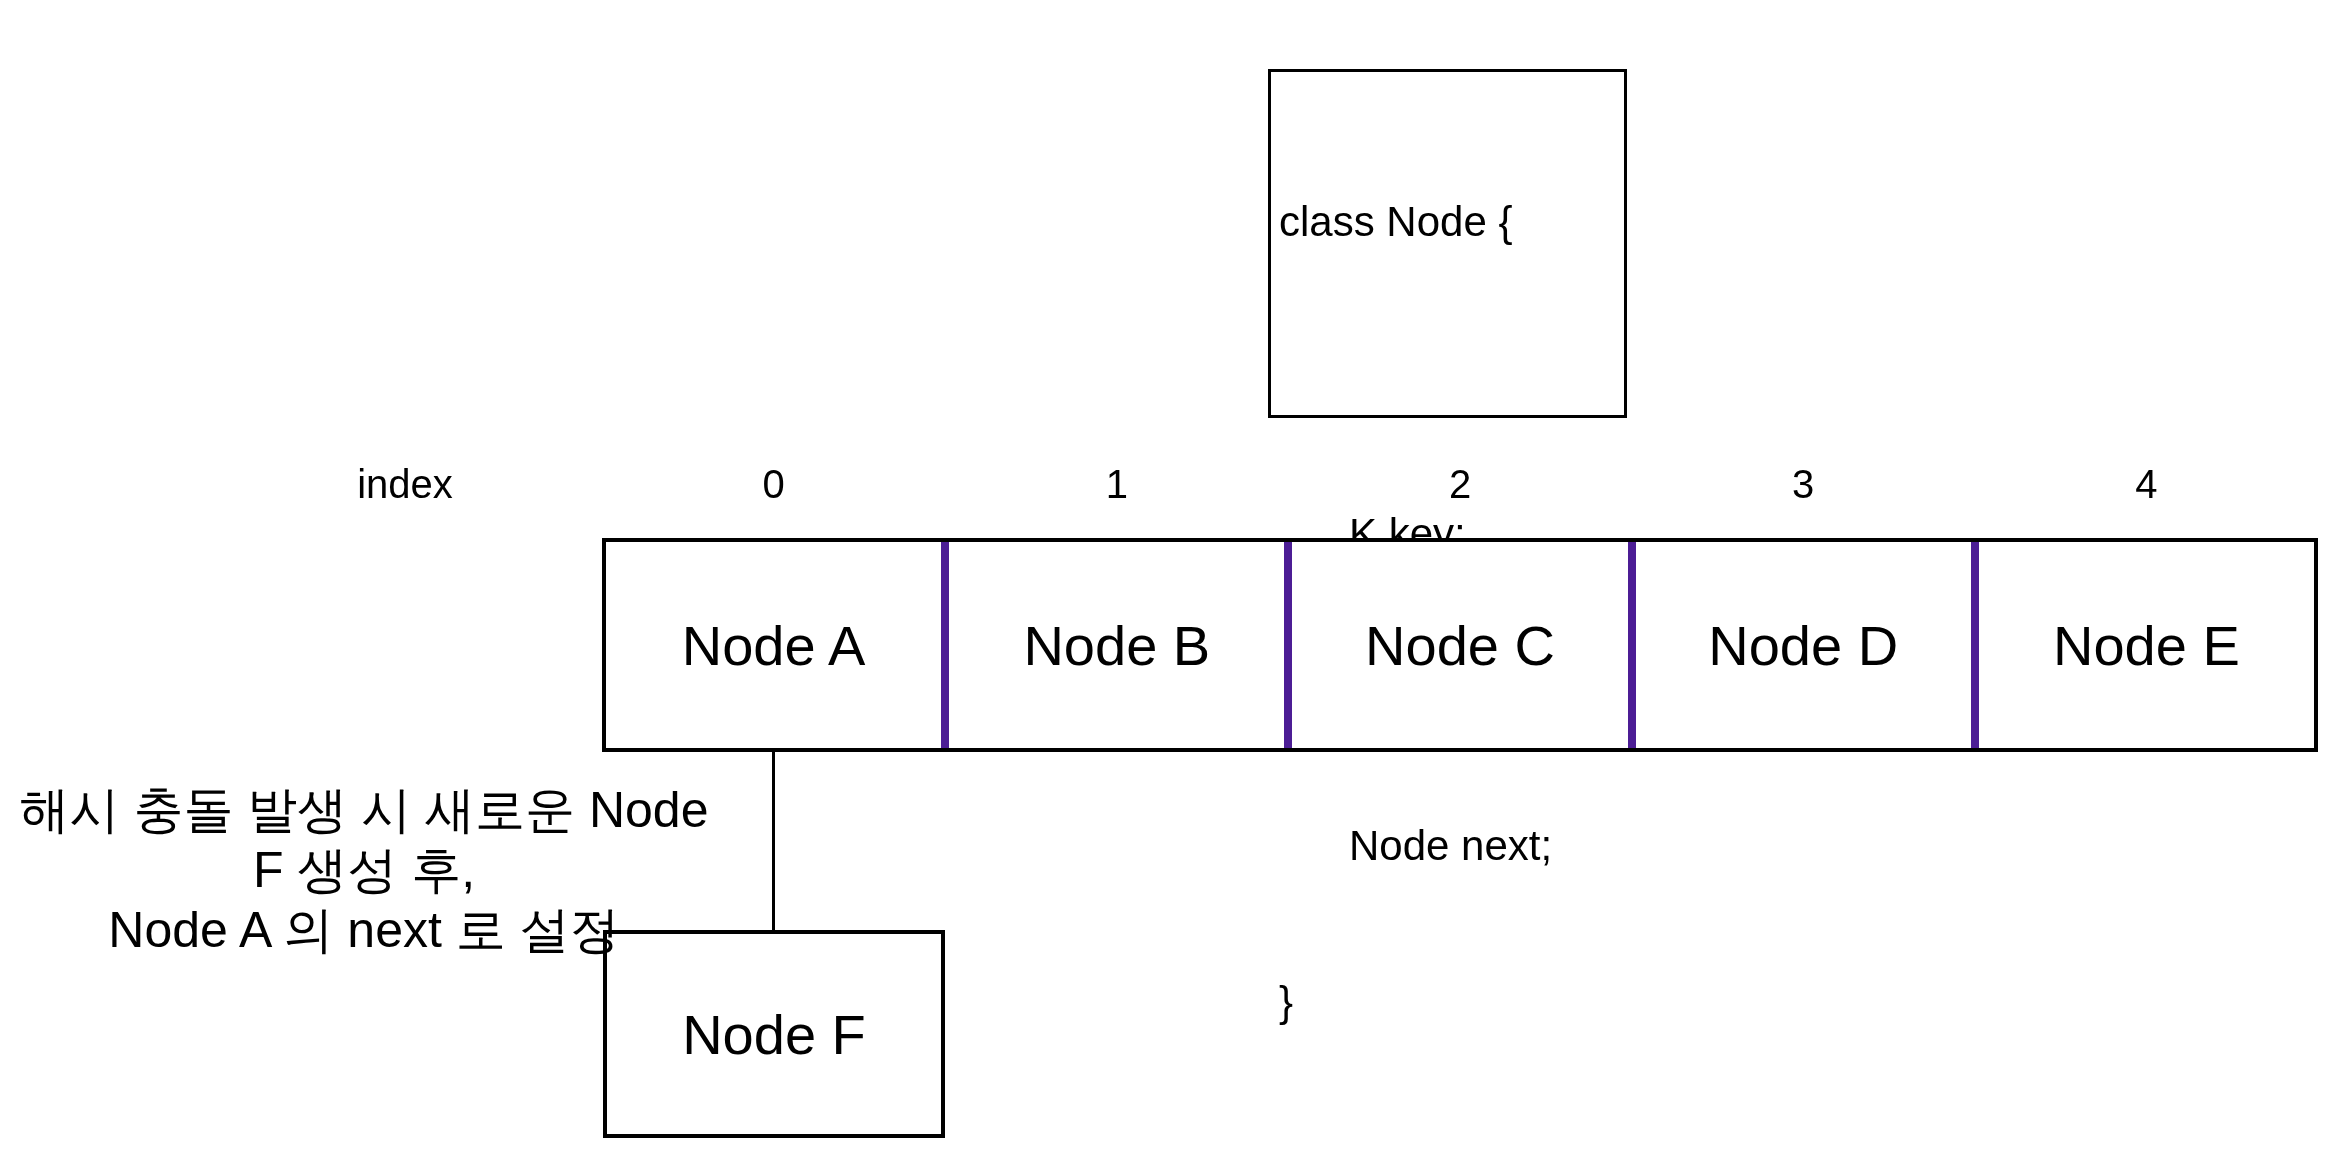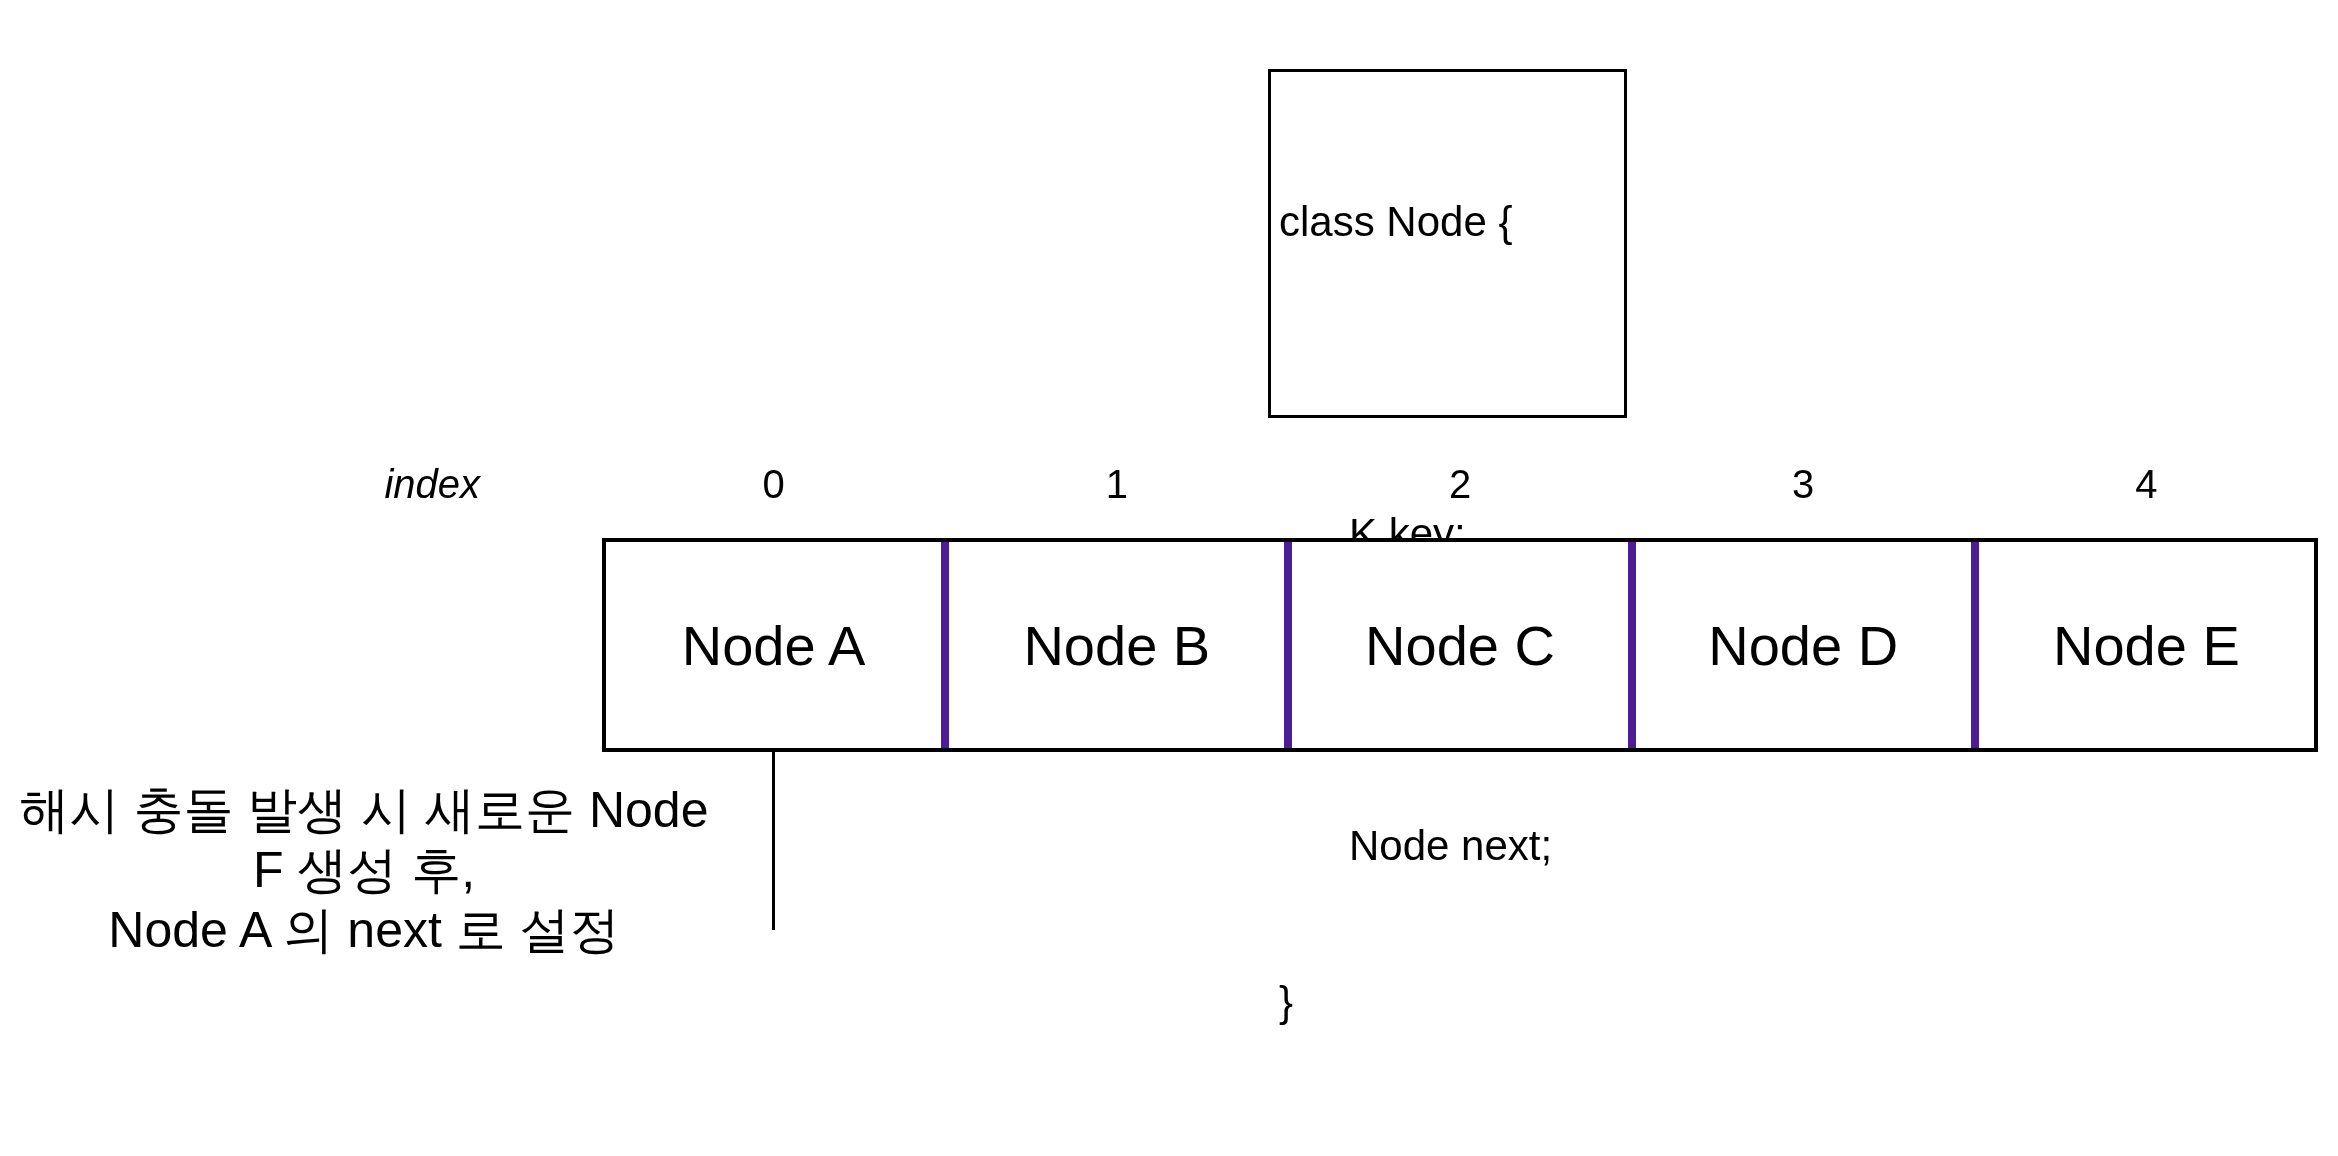--- a/index.html
+++ b/index.html
@@ -27,24 +27,23 @@
     white-space: pre;
     tab-size: 6;
   }
   .code-line { min-height: 52px; }
 
   
   .index-label {
     position: absolute;
     left: 330px; top: 462px;
     width: 150px;
-    text-align: right;
+    text-align: center;
     font-size: 40px;
     line-height: 44px;
-    font-style: italic;
   }
   .index-row {
     position: absolute;
     left: 602px; top: 462px;
     width: 1716px;
     display: flex;
     font-size: 40px;
     line-height: 44px;
   }
   .index-row .idx { flex: 1; text-align: center; }
@@ -126,19 +125,20 @@
   <div class="bucket-array">
     <div class="cell">Node A</div>
     <div class="cell">Node B</div>
     <div class="cell">Node C</div>
     <div class="cell">Node D</div>
     <div class="cell">Node E</div>
   </div>
 
   <div class="connector"></div>
 
+  <div class="node-f-box">Node F</div>
 
   <div class="annotation">
     <div>해시 충돌 발생 시 새로운 Node F 생성 후,</div>
     <div>Node A 의 next 로 설정</div>
   </div>
 
 </div>
 
 </body></html>

